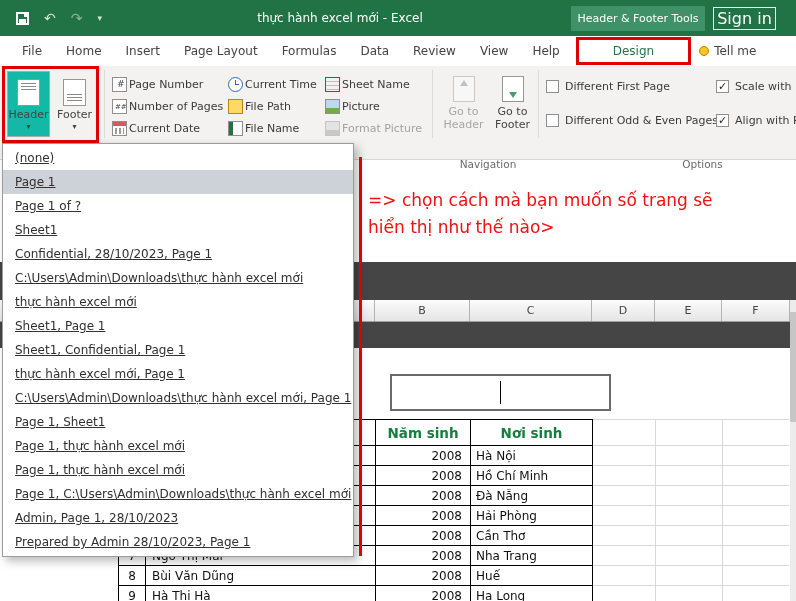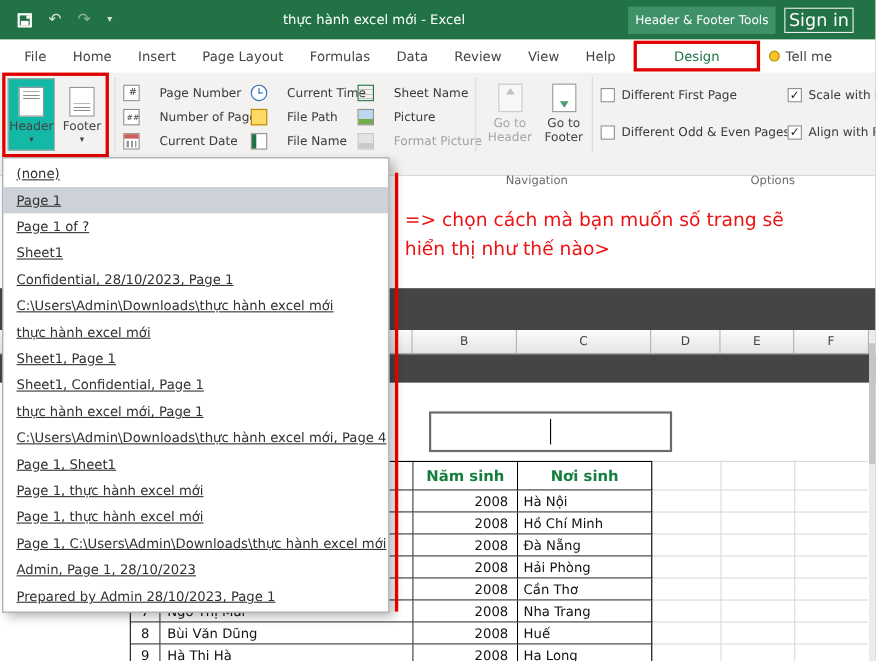--- a/index.html
+++ b/index.html
@@ -36,21 +36,21 @@
             justify-content:center; gap:2px; font-size:11px; color:#444; }
   .bigbtn.active { background:#14b8a6; border:1px solid #ababab; }
   .bigico { width:23px; height:27px; background:#fff; border:1px solid #969696; position:relative; }
   .bigico.hdr::before { content:""; position:absolute; left:3px; right:3px; top:3px; height:8px;
       background:repeating-linear-gradient(to bottom,#8a8a8a 0 1px,transparent 1px 3px); }
   .bigico.ftr::before { content:""; position:absolute; left:3px; right:3px; bottom:3px; height:8px;
       background:repeating-linear-gradient(to bottom,#8a8a8a 0 1px,transparent 1px 3px); }
   .caret-down { font-size:8px; color:#444; line-height:7px; }
   .vsep { position:absolute; top:4px; width:1px; height:68px; background:#dcdbda; }
 
-  .smallbtn { position:absolute; display:flex; align-items:center; gap:18px; height:19px; font-size:11px;
+  .smallbtn { position:absolute; display:flex; align-items:center; gap:2px; height:19px; font-size:11px;
               color:#3b3b3b; white-space:nowrap; }
   .smallbtn.dis { color:#a2a2a2; }
   .smallbtn.dis .mi { opacity:.45; filter:grayscale(1); }
   .mi { width:15px; height:15px; flex:none; position:relative; background:#fff; border:1px solid #8f8f8f; }
   .mi-pagenum::after { content:"#"; position:absolute; left:4px; top:1px; font-size:9px; color:#444; }
   .mi-pages::after { content:"##"; position:absolute; left:2px; top:3px; font-size:7px; color:#444; }
   .mi-date::before { content:""; position:absolute; left:0; right:0; top:0; height:4px; background:#d05c5c; }
   .mi-date::after { content:""; position:absolute; left:2px; top:6px; width:9px; height:6px;
       background:repeating-linear-gradient(to right,#9a9a9a 0 2px,transparent 2px 4px); }
   .mi-time { border-radius:50%; border-color:#2b6cb8; }
@@ -324,21 +324,21 @@
     <div class="dd-item">(none)</div>
     <div class="dd-item selected">Page 1</div>
     <div class="dd-item">Page 1 of ?</div>
     <div class="dd-item">Sheet1</div>
     <div class="dd-item">Confidential, 28/10/2023, Page 1</div>
     <div class="dd-item">C:\Users\Admin\Downloads\thực hành excel mới</div>
     <div class="dd-item">thực hành excel mới</div>
     <div class="dd-item">Sheet1, Page 1</div>
     <div class="dd-item">Sheet1, Confidential, Page 1</div>
     <div class="dd-item">thực hành excel mới, Page 1</div>
-    <div class="dd-item">C:\Users\Admin\Downloads\thực hành excel mới, Page 4</div>
+    <div class="dd-item">C:\Users\Admin\Downloads\thực hành excel mới, Page 1</div>
     <div class="dd-item">Page 1, Sheet1</div>
     <div class="dd-item">Page 1, thực hành excel mới</div>
     <div class="dd-item">Page 1, thực hành excel mới</div>
     <div class="dd-item">Page 1, C:\Users\Admin\Downloads\thực hành excel mới</div>
     <div class="dd-item">Admin, Page 1, 28/10/2023</div>
     <div class="dd-item">Prepared by Admin 28/10/2023, Page 1</div>
   </div>
 
   <div class="redline"></div>
 

